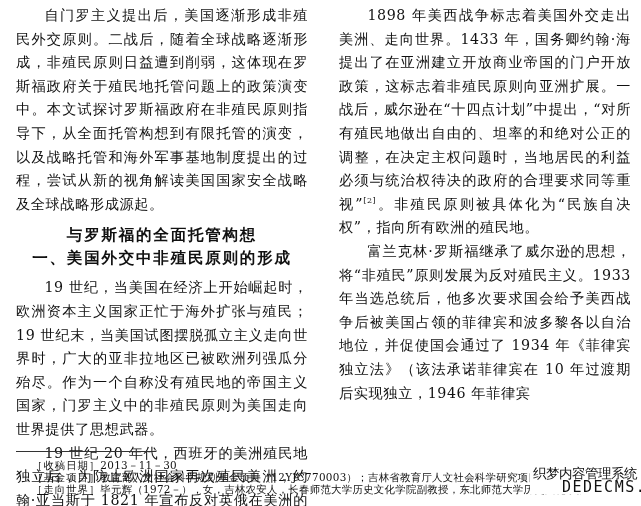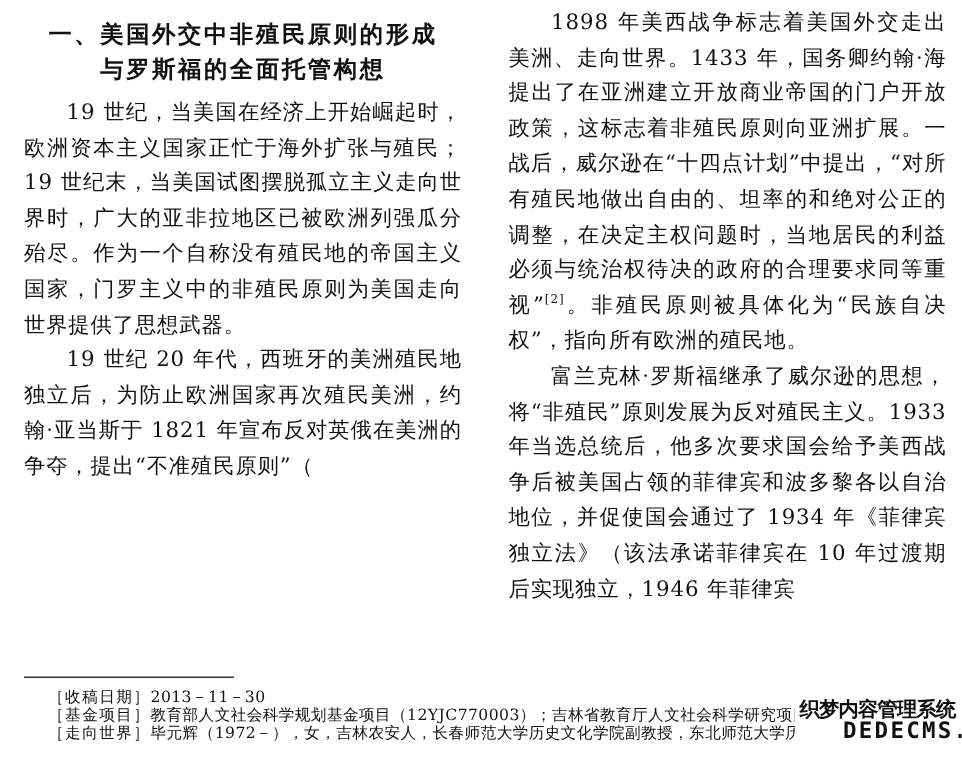--- a/index.html
+++ b/index.html
@@ -72,21 +72,21 @@
       letter-spacing: 1px;
     }
     .watermark {
       position: absolute;
       left: 530px;
       top: 466px;
       width: 110px;
       text-align: center;
       background: #ffffff;
       font-family: "DejaVu Sans", "Liberation Sans", sans-serif;
-      font-weight: bold;
+      font-weight: normal;
       color: #111111;
       line-height: 14px;
     }
     .watermark .wm-cn {
       display: block;
       font-size: 13.5px;
       letter-spacing: -0.5px;
       text-shadow: 1px 1px 0 #ffffff, -1px -1px 0 #ffffff;
     }
     .watermark .wm-en {
@@ -94,24 +94,25 @@
       font-family: "DejaVu Sans Mono", "Liberation Mono", monospace;
       font-size: 15px;
       letter-spacing: 1.5px;
       margin-left: 32px;
     }
   </style>
 </head>
 <body>
 
 <div class="col col-left">
+  <p class="para">自门罗主义提出后，美国逐渐形成非殖民外交原则。二战后，随着全球战略逐渐形成，非殖民原则日益遭到削弱，这体现在罗斯福政府关于殖民地托管问题上的政策演变中。本文试探讨罗斯福政府在非殖民原则指导下，从全面托管构想到有限托管的演变，以及战略托管和海外军事基地制度提出的过程，尝试从新的视角解读美国国家安全战略及全球战略形成源起。</p>
 
   <h2 class="heading">
+    <span>与罗斯福的全面托管构想</span>
     <span>一、美国外交中非殖民原则的形成</span>
-    <span>与罗斯福的全面托管构想</span>
   </h2>
 
   <p class="para">19 世纪，当美国在经济上开始崛起时，欧洲资本主义国家正忙于海外扩张与殖民；19 世纪末，当美国试图摆脱孤立主义走向世界时，广大的亚非拉地区已被欧洲列强瓜分殆尽。作为一个自称没有殖民地的帝国主义国家，门罗主义中的非殖民原则为美国走向世界提供了思想武器。</p>
 
   <p class="para"><span>19 世纪 20 年代，西班牙的美洲殖民地独立后，为防止欧洲国家再次殖民美洲，约翰·亚当斯于 1821 年宣布反对英俄在美洲的争夺，提出“不准殖民原则”（</span></p>
 </div>
 
 <div class="col col-right">
 
   <p class="para"><span>1898 年美西战争标志着美国外交走出美洲、走向世界。1433 年，国务卿约翰·海提出了在亚洲建立开放商业帝国的门户开放政策，这标志着非殖民原则向亚洲扩展。一战后，威尔逊在“十四点计划”中提出，“对所有殖民地做出自由的、坦率的和绝对公正的调整，在决定主权问题时，当地居民的利益必须与统治权待决的政府的合理要求同等重视”</span><sup>[2]</sup><span>。非殖民原则被具体化为“民族自决权”，指向所有欧洲的殖民地。</span></p>

